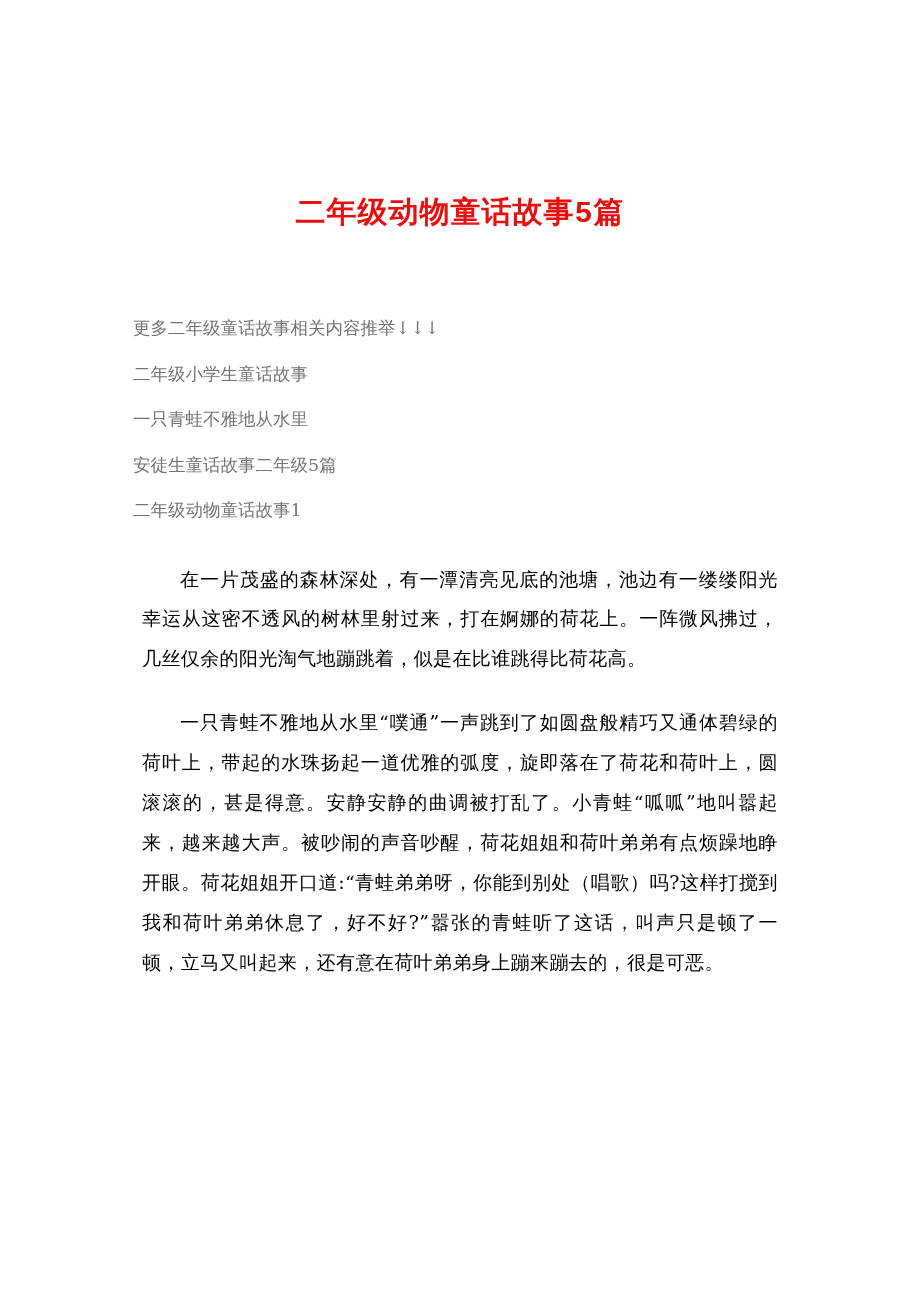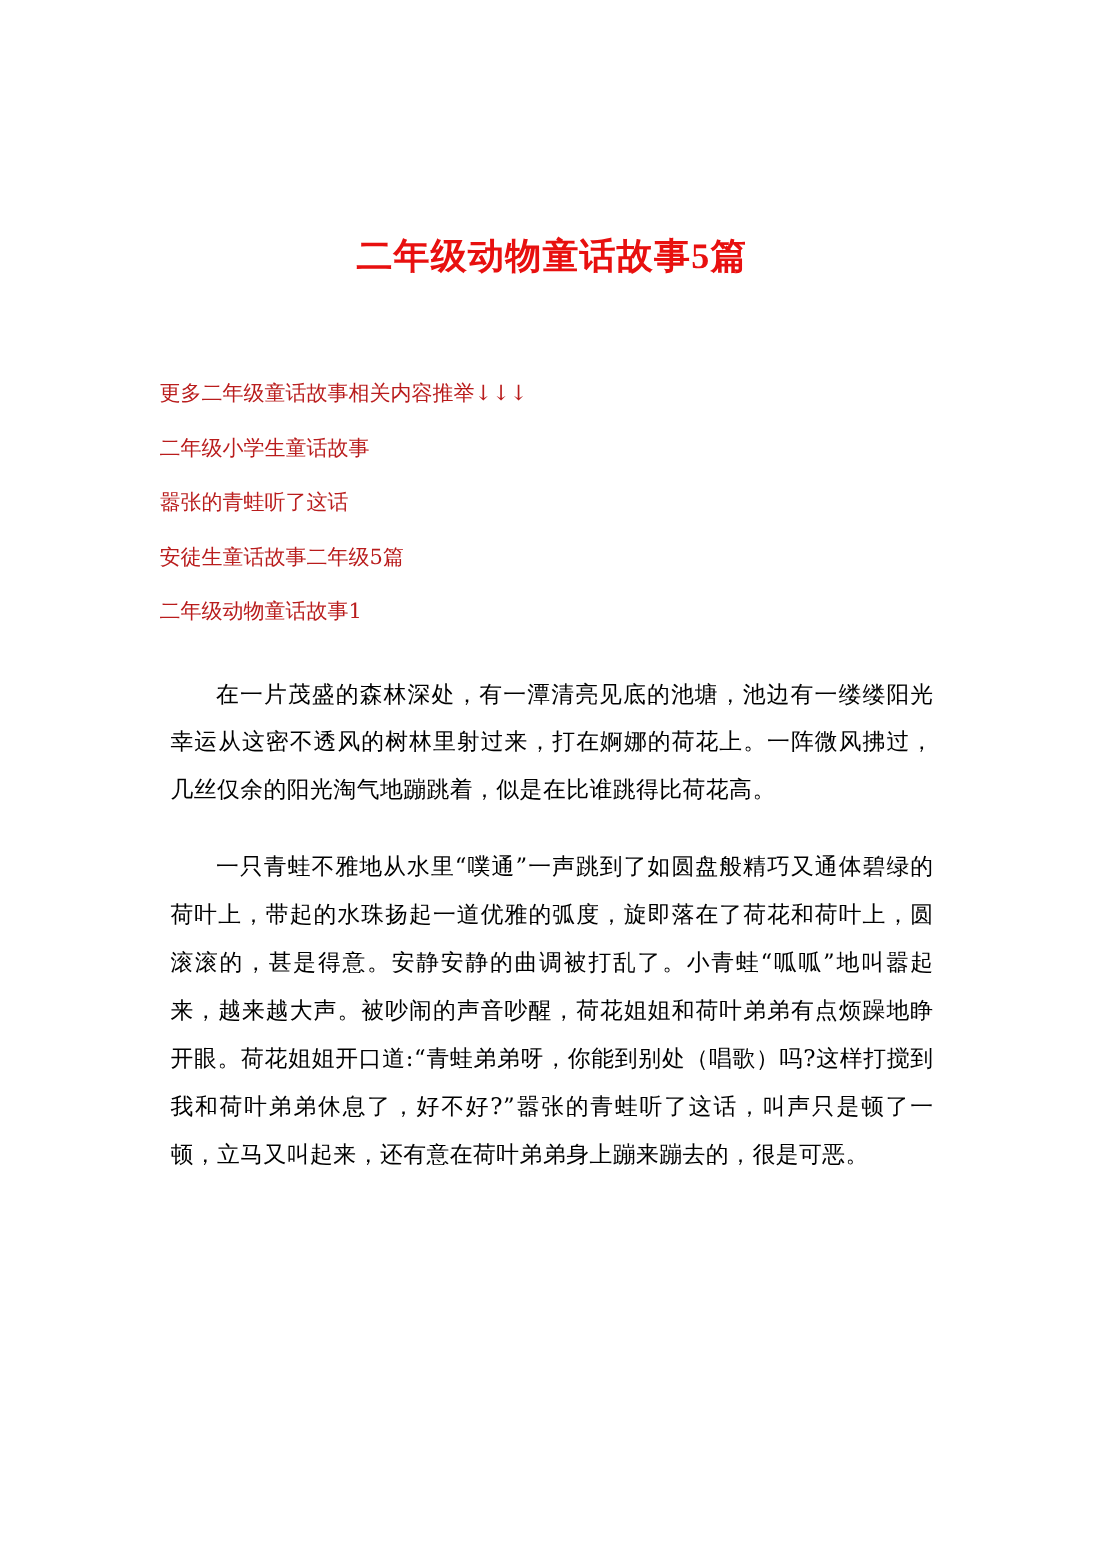--- a/index.html
+++ b/index.html
@@ -17,38 +17,38 @@
   }
   .page {
     width: 920px;
     height: 1302px;
     box-sizing: border-box;
     padding: 0;
     position: relative;
   }
   .doc-title {
     color: #e8100f;
-    font-family: Liberation Serif, serif;
+    font-family: Liberation Mono, monospace;
     font-weight: bold;
     font-size: 30px;
     text-align: center;
     letter-spacing: 1px;
     margin: 0;
     padding-top: 196px;
     line-height: 1.2;
   }
   .body-area {
     margin: 0 auto;
     width: 668px;
     padding-top: 74px;
   }
   .link-line {
     font-size: 17.5px;
     line-height: 2.6;
-    color: #b91c1c;
+    color: #737373;
     text-indent: 0;
     padding-left: 7px;
     white-space: nowrap;
   }
   .para {
     font-size: 19px;
     line-height: 2.1;
     text-align: justify;
     text-justify: inter-ideograph;
     text-indent: 2em;
@@ -64,21 +64,21 @@
 <body>
 
 <div class="page">
 
   <h1 class="doc-title">二年级动物童话故事5篇</h1>
 
   <div class="body-area">
 
     <div class="link-line">更多二年级童话故事相关内容推举↓↓↓</div>
     <div class="link-line">二年级小学生童话故事</div>
-    <div class="link-line">嚣张的青蛙听了这话</div>
+    <div class="link-line">一只青蛙不雅地从水里</div>
     <div class="link-line">安徒生童话故事二年级5篇</div>
     <div class="link-line">二年级动物童话故事1</div>
 
     <p class="para">在一片茂盛的森林深处，有一潭清亮见底的池塘，池边有一缕缕阳光幸运从这密不透风的树林里射过来，打在婀娜的荷花上。一阵微风拂过，几丝仅余的阳光淘气地蹦跳着，似是在比谁跳得比荷花高。</p>
     <p class="para second">一只青蛙不雅地从水里“噗通”一声跳到了如圆盘般精巧又通体碧绿的荷叶上，带起的水珠扬起一道优雅的弧度，旋即落在了荷花和荷叶上，圆滚滚的，甚是得意。安静安静的曲调被打乱了。小青蛙“呱呱”地叫嚣起来，越来越大声。被吵闹的声音吵醒，荷花姐姐和荷叶弟弟有点烦躁地睁开眼。荷花姐姐开口道:“青蛙弟弟呀，你能到别处（唱歌）吗?这样打搅到我和荷叶弟弟休息了，好不好?”嚣张的青蛙听了这话，叫声只是顿了一顿，立马又叫起来，还有意在荷叶弟弟身上蹦来蹦去的，很是可恶。</p>
 
   </div>
 </div>
 
 </body></html>

